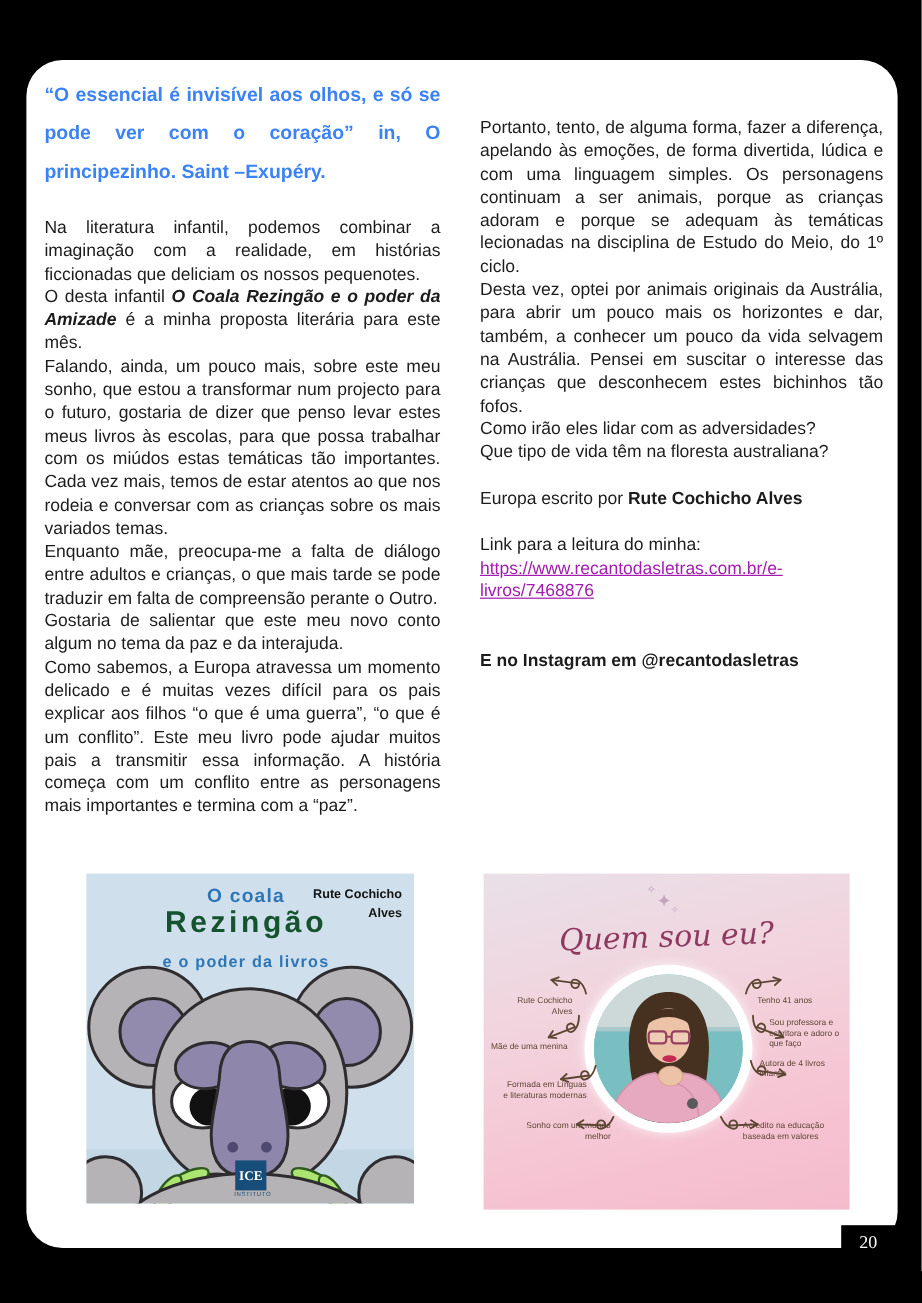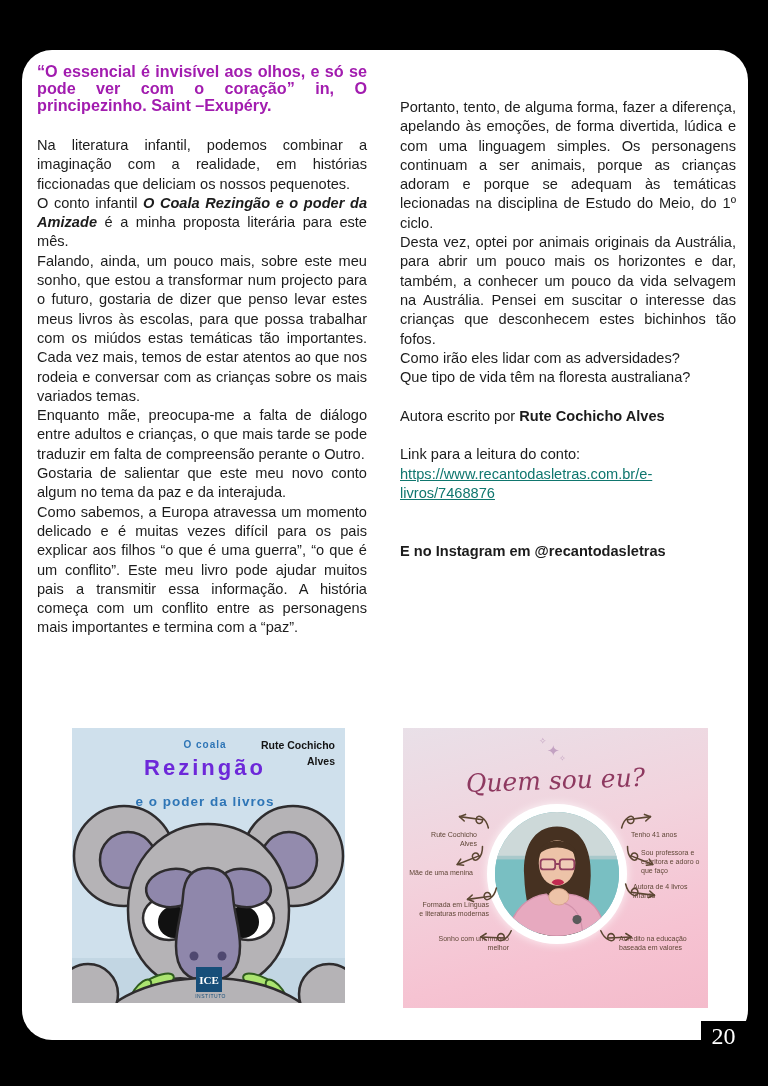--- a/index.html
+++ b/index.html
@@ -9,37 +9,37 @@
   }
   .page{
     position:absolute;left:22px;top:50px;width:726px;height:990px;
     background:#fff;border-radius:30px;
   }
   
   .col{position:absolute;text-align:justify;font-size:14.6px;line-height:19.3px;}
   .col-left{left:15px;top:13px;width:330px;}
   .col-right{left:378px;top:48px;width:336px;}
   .quote{
-    font-weight:bold;font-size:16.2px;line-height:17px;text-align:justify;
-    margin:0 0 22px 0;color:#a21caf;
+    font-weight:bold;font-size:16.2px;line-height:32px;text-align:justify;
+    margin:0 0 22px 0;color:#3b82f6;
   }
   .para{margin:0;}
   .b{font-weight:bold;}
   .i{font-style:italic;}
-  a.link{color:#0f766e;text-decoration:underline;overflow-wrap:anywhere;cursor:pointer;}
+  a.link{color:#a21caf;text-decoration:underline;overflow-wrap:anywhere;cursor:pointer;}
   
   .book-cover{
     position:absolute;left:50px;top:678px;width:273px;height:275px;
     background:#cfe0ec;overflow:hidden;
   }
   .book-cover svg{position:absolute;left:0;top:0;}
   .cv-series{position:absolute;left:78px;top:11px;width:110px;text-align:center;
-    color:#2e75b6;font-weight:bold;font-size:10px;letter-spacing:1px;}
+    color:#2e75b6;font-weight:bold;font-size:16px;letter-spacing:1px;}
   .cv-title{position:absolute;left:38px;top:27px;width:190px;text-align:center;
-    color:#6d28d9;font-weight:bold;font-size:22px;letter-spacing:3px;}
+    color:#14532d;font-weight:bold;font-size:25px;letter-spacing:3px;}
   .cv-sub{position:absolute;left:58px;top:62px;width:150px;text-align:center;
     color:#2e75b6;font-weight:bold;font-size:13.5px;line-height:23px;letter-spacing:1px;}
   .cv-author{position:absolute;right:10px;top:9px;width:92px;text-align:right;
     color:#141414;font-weight:bold;font-size:10.5px;line-height:16px;}
   .cv-pub{position:absolute;left:120px;top:239px;width:34px;text-align:right;}
   .cv-pub .pub-box{width:26px;height:25px;margin:0 auto;background:#174e79;color:#fff;
     font-family:"Liberation Serif",serif;font-size:11px;font-weight:bold;
     display:flex;align-items:center;justify-content:center;}
   .cv-pub .pub-sub{font-size:5px;color:#174e79;letter-spacing:.5px;margin-top:1px;}
   
@@ -78,21 +78,21 @@
   .ar2{left:48px;top:116px;transform:scale(-1,-1) rotate(-6deg);}
   .ar3{left:60px;top:154px;transform:scale(-1,-1) rotate(8deg);}
   .ar4{left:74px;top:194px;transform:scale(-1,-1) rotate(18deg);}
   .ar5{left:216px;top:82px;transform:rotate(8deg);}
   .ar6{left:220px;top:116px;transform:scaleY(-1) rotate(-6deg);}
   .ar7{left:220px;top:150px;transform:scaleY(-1) rotate(8deg);}
   .ar8{left:196px;top:194px;transform:scaleY(-1) rotate(18deg);}
   
   .page-num{
     position:absolute;left:701px;top:1021px;width:45px;height:31px;background:#000;
-    color:#fff;font-family:"Liberation Serif",serif;font-size:24px;
+    color:#fff;font-family:"Liberation Serif",serif;font-size:15px;
     display:flex;align-items:center;justify-content:center;
   }
   .defs-svg{position:absolute;width:0;height:0;}
 </style>
 </head>
 <body>
 
 <svg class="defs-svg" aria-hidden="true">
   <defs>
     <symbol id="curl" viewBox="0 0 40 26">
@@ -102,38 +102,38 @@
     </symbol>
   </defs>
 </svg>
 
 <div class="page">
 
   <div class="col col-left">
     <p class="quote">“O essencial é invisível aos olhos, e só se pode ver com o coração” in, O principezinho. Saint –Exupéry.</p>
     <div>
         <p class="para"><span>Na literatura infantil, podemos combinar a imaginação com a realidade, em histórias ficcionadas que deliciam os nossos pequenotes.</span></p>
-        <p class="para"><span>O conto infantil </span><span class="b i">O Coala Rezingão e o poder da Amizade</span><span> é a minha proposta literária para este mês.</span></p>
+        <p class="para"><span>O desta infantil </span><span class="b i">O Coala Rezingão e o poder da Amizade</span><span> é a minha proposta literária para este mês.</span></p>
         <p class="para"><span>Falando, ainda, um pouco mais, sobre este meu sonho, que estou a transformar num projecto para o futuro, gostaria de dizer que penso levar estes meus livros às escolas, para que possa trabalhar com os miúdos estas temáticas tão importantes. Cada vez mais, temos de estar atentos ao que nos rodeia e conversar com as crianças sobre os mais variados temas.</span></p>
         <p class="para"><span>Enquanto mãe, preocupa-me a falta de diálogo entre adultos e crianças, o que mais tarde se pode traduzir em falta de compreensão perante o Outro.</span></p>
         <p class="para"><span>Gostaria de salientar que este meu novo conto algum no tema da paz e da interajuda.</span></p>
         <p class="para"><span>Como sabemos, a Europa atravessa um momento delicado e é muitas vezes difícil para os pais explicar aos filhos “o que é uma guerra”, “o que é um conflito”. Este meu livro pode ajudar muitos pais a transmitir essa informação. A história começa com um conflito entre as personagens mais importantes e termina com a “paz”.</span></p>
       </div>
   </div>
 
   <div class="col col-right">
     <div>
         <p class="para"><span>Portanto, tento, de alguma forma, fazer a diferença, apelando às emoções, de forma divertida, lúdica e com uma linguagem simples. Os personagens continuam a ser animais, porque as crianças adoram e porque se adequam às temáticas lecionadas na disciplina de Estudo do Meio, do 1º ciclo.</span></p>
         <p class="para"><span>Desta vez, optei por animais originais da Austrália, para abrir um pouco mais os horizontes e dar, também, a conhecer um pouco da vida selvagem na Austrália. Pensei em suscitar o interesse das crianças que desconhecem estes bichinhos tão fofos.</span></p>
         <p class="para"><span>Como irão eles lidar com as adversidades?</span></p>
         <p class="para"><span>Que tipo de vida têm na floresta australiana?</span></p>
         <p class="para">&nbsp;</p>
-        <p class="para"><span>Autora escrito por </span><span class="b">Rute Cochicho Alves</span></p>
-        <p class="para">&nbsp;</p>
-        <p class="para"><span>Link para a leitura do conto:</span></p>
+        <p class="para"><span>Europa escrito por </span><span class="b">Rute Cochicho Alves</span></p>
+        <p class="para">&nbsp;</p>
+        <p class="para"><span>Link para a leitura do minha:</span></p>
         <p class="para"><a class="link" href="#">https://www.recantodasletras.com.br/e-livros/7468876</a></p>
         <p class="para">&nbsp;</p>
         <p class="para">&nbsp;</p>
         <p class="para"><span class="b">E no Instagram em @recantodasletras</span></p>
       </div>
   </div>
 
   <div class="book-cover">
     <svg width="273" height="275" viewBox="0 0 273 275">
       <rect x="0" y="0" width="273" height="275" fill="#cfe0ec"></rect>

